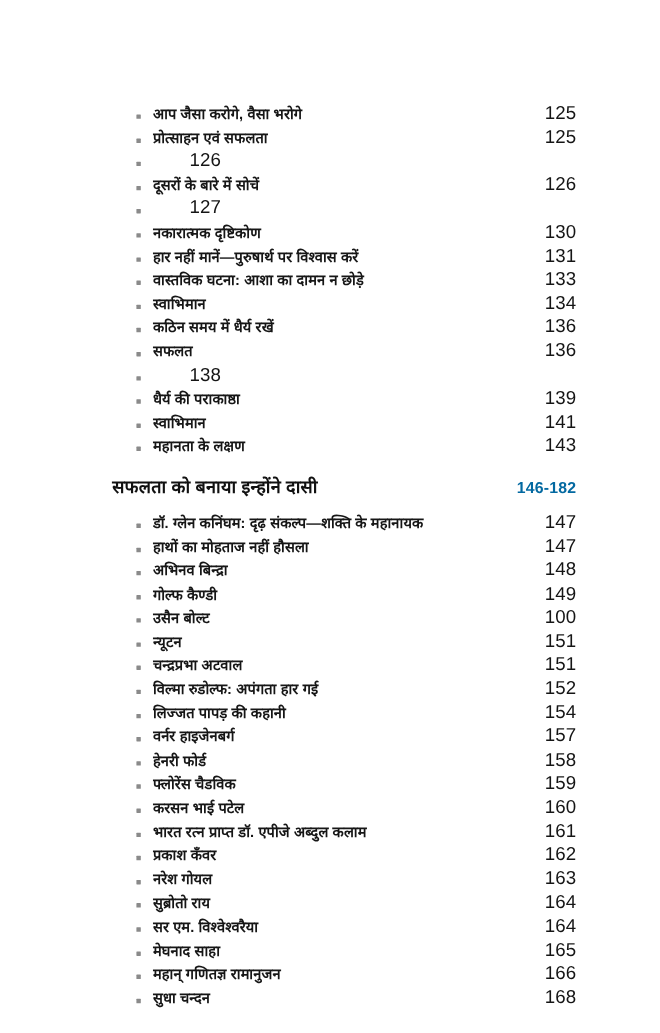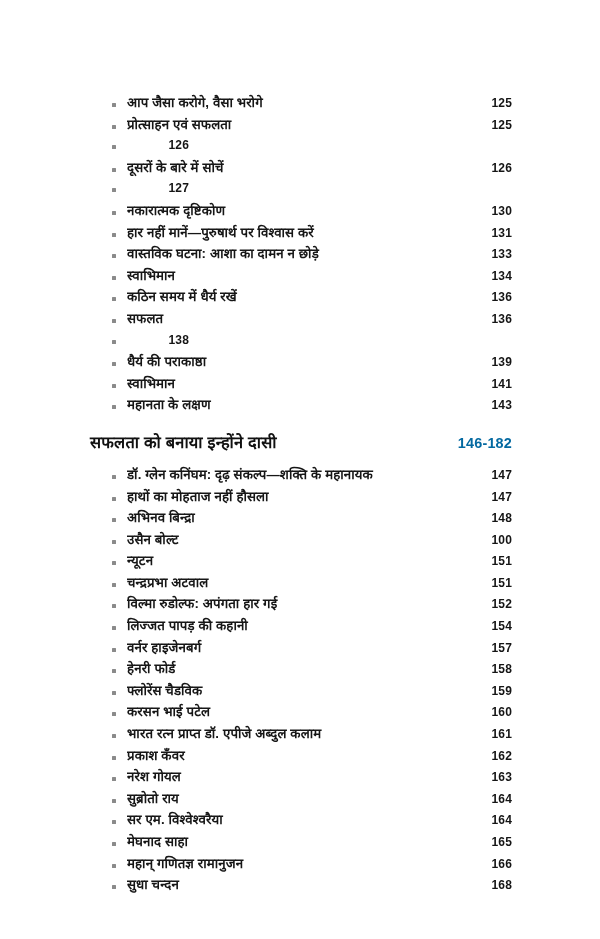--- a/index.html
+++ b/index.html
@@ -21,21 +21,21 @@
     position: absolute;
     left: 0;
     top: 0;
     width: 600px;
     height: 939px;
     background: #ffffff;
   }
 
   .toc {
     position: absolute;
-    left: 88px;
+    left: 100px;
     top: 92px;
     width: 424px;
   }
 
   
   .toc-item {
     display: flex;
     align-items: baseline;
     height: 21.6px;
     line-height: 21.6px;
@@ -66,22 +66,22 @@
     font-weight: 600;
     letter-spacing: 0.1px;
     color: #161616;
     overflow: hidden;
     text-overflow: clip;
   }
 
   .item-page {
     flex: 0 0 62px;
     text-align: right;
-    font-size: 12px;
-    font-weight: 700;
+    font-size: 17px;
+    font-weight: 400;
     color: #151515;
     letter-spacing: 0.15px;
   }
 
   
   .toc-section {
     display: flex;
     align-items: baseline;
     white-space: nowrap;
     margin-top: 14px;
@@ -240,20 +240,27 @@
           <span class="bullet-cell">
             <span class="bullet-icon"></span>
           </span>
           <span class="item-label">अभिनव बिन्द्रा</span>
           <span class="item-page">148</span>
         </div>
         <div class="toc-item">
           <span class="bullet-cell">
             <span class="bullet-icon"></span>
           </span>
+          <span class="item-label">गोल्फ कैण्डी</span>
+          <span class="item-page">149</span>
+        </div>
+        <div class="toc-item">
+          <span class="bullet-cell">
+            <span class="bullet-icon"></span>
+          </span>
           <span class="item-label">उसैन बोल्ट</span>
           <span class="item-page">100</span>
         </div>
         <div class="toc-item">
           <span class="bullet-cell">
             <span class="bullet-icon"></span>
           </span>
           <span class="item-label">न्यूटन</span>
           <span class="item-page">151</span>
         </div>

